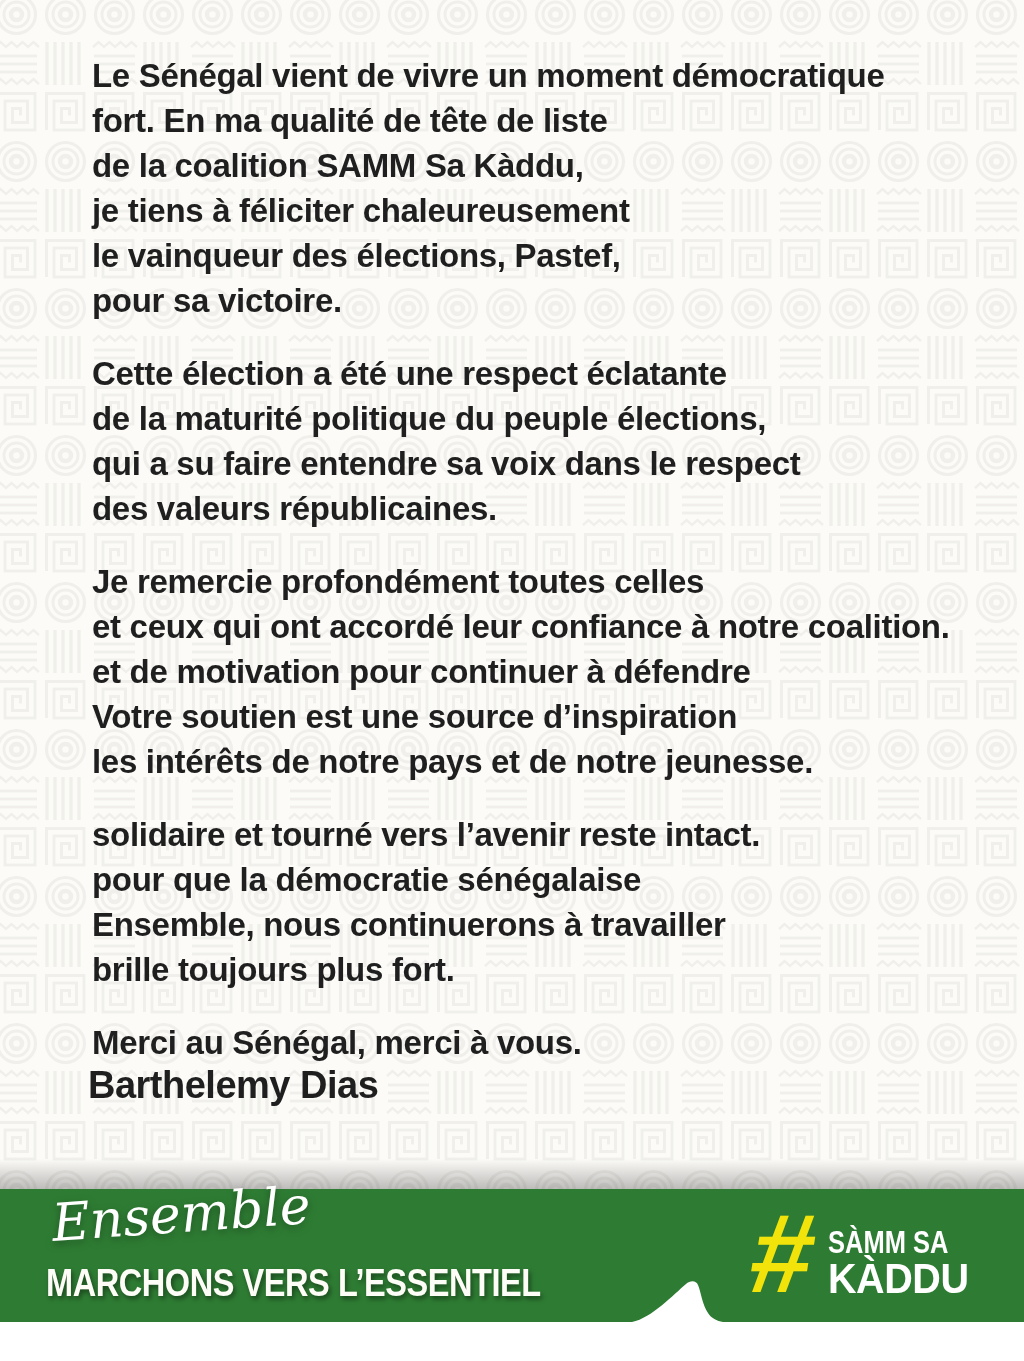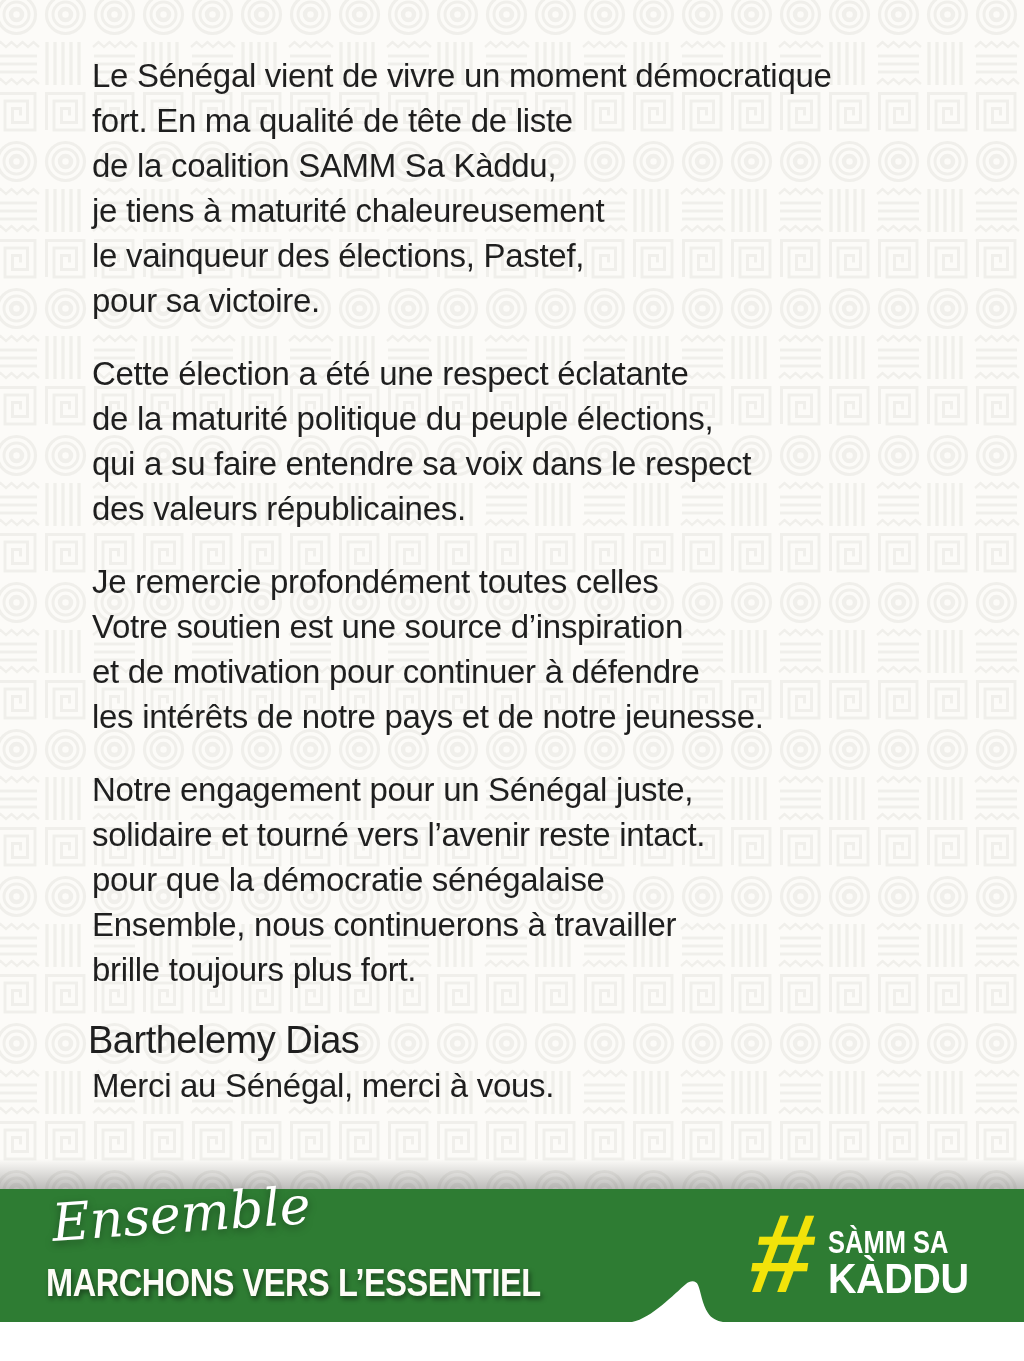--- a/index.html
+++ b/index.html
@@ -8,21 +8,21 @@
     width:1024px;height:1361px;
     background:#fcfbf8;
     overflow:hidden;
     font-family:"Liberation Sans", sans-serif;
   }
   .bg{position:absolute;top:0;left:0;}
   .content{
     position:absolute;top:53px;left:92px;width:870px;
     color:#1f1f1f;font-size:33px;line-height:45px;letter-spacing:-0.3px;
   }
-  .para{margin:0 0 28px 0;}
+  .para{margin:0 0 28px 0;font-weight:bold;}
   .line{white-space:nowrap;}
   .signature{font-size:38px;letter-spacing:-0.5px;margin-left:-4px;margin-top:-2px;}
   .banner-shadow{
     position:absolute;top:1159px;left:0;width:1024px;height:30px;
     background:linear-gradient(to bottom, rgba(80,80,80,0) 0%, rgba(55,55,55,0.32) 100%);
   }
   .banner{
     position:absolute;top:1189px;left:0;width:1024px;height:133px;
     background:#2e7c33;
   }
@@ -101,46 +101,46 @@
     </defs>
     <rect width="1024" height="1189" fill="#fcfbf8"></rect>
     <rect width="1024" height="1189" fill="url(#afr)"></rect>
   </svg>
 
   <div class="content">
     <div class="para">
       <div class="line">Le Sénégal vient de vivre un moment démocratique</div>
       <div class="line">fort. En ma qualité de tête de liste</div>
       <div class="line">de la coalition SAMM Sa Kàddu,</div>
-      <div class="line">je tiens à maturité chaleureusement</div>
+      <div class="line">je tiens à féliciter chaleureusement</div>
       <div class="line">le vainqueur des élections, Pastef,</div>
       <div class="line">pour sa victoire.</div>
     </div>
     <div class="para">
       <div class="line">Cette élection a été une respect éclatante</div>
       <div class="line">de la maturité politique du peuple élections,</div>
       <div class="line">qui a su faire entendre sa voix dans le respect</div>
       <div class="line">des valeurs républicaines.</div>
     </div>
     <div class="para">
       <div class="line">Je remercie profondément toutes celles</div>
+      <div class="line">et ceux qui ont accordé leur confiance à notre coalition.</div>
+      <div class="line">et de motivation pour continuer à défendre</div>
       <div class="line">Votre soutien est une source d’inspiration</div>
-      <div class="line">et de motivation pour continuer à défendre</div>
       <div class="line">les intérêts de notre pays et de notre jeunesse.</div>
     </div>
     <div class="para">
-      <div class="line">Notre engagement pour un Sénégal juste,</div>
       <div class="line">solidaire et tourné vers l’avenir reste intact.</div>
       <div class="line">pour que la démocratie sénégalaise</div>
       <div class="line">Ensemble, nous continuerons à travailler</div>
       <div class="line">brille toujours plus fort.</div>
     </div>
     <div class="para">
+      <div class="line">Merci au Sénégal, merci à vous.</div>
       <div class="line signature">Barthelemy Dias</div>
-      <div class="line">Merci au Sénégal, merci à vous.</div>
     </div>
   </div>
 
   <div class="banner-shadow"></div>
 
   <div class="banner">
     <div class="ensemble">Ensemble</div>
     <div class="tagline">MARCHONS VERS L’ESSENTIEL</div>
 
     <div class="hash">#</div>

